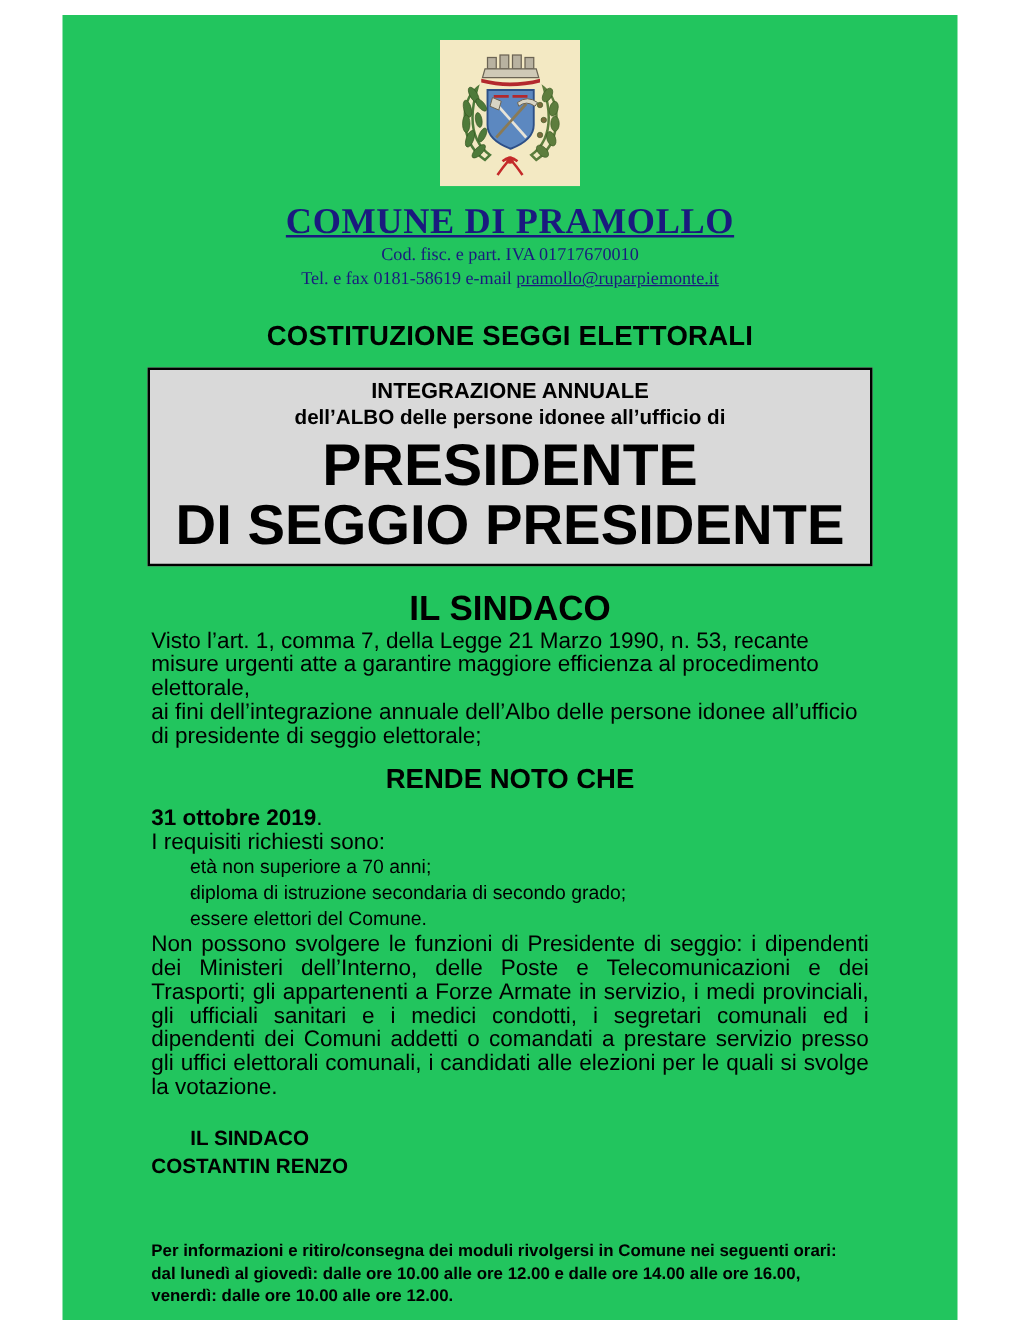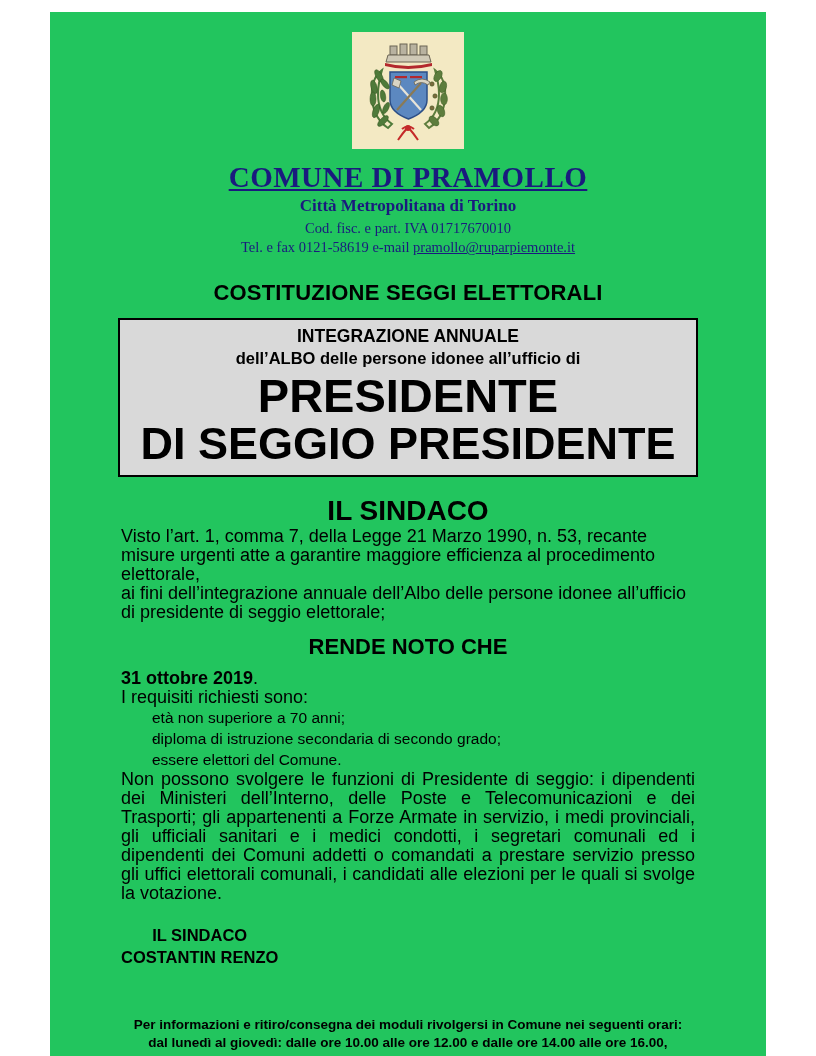--- a/index.html
+++ b/index.html
@@ -72,21 +72,21 @@
     margin-top: 21px;
   }
   .sig-place { font-size: 16px; line-height: 20px; }
   .sig-block {
     text-align: center; font-weight: bold; font-size: 16.5px;
     line-height: 22px; margin-right: 88px;
   }
   
   .footer {
     margin: 48px 71px 0 71px;
-    font-weight: bold; font-size: 13.5px; line-height: 18px; text-align: center;
+    font-weight: bold; font-size: 13.5px; line-height: 18px;
   }
 </style>
 </head>
 <body>
 
 <div class="page">
 
   <div class="header">
     <div class="crest-wrap">
       <svg width="112" height="117" viewBox="0 0 112 117">
@@ -144,23 +144,22 @@
         <g stroke="#c42a2a" stroke-width="2" fill="none">
           <path d="M50 97 Q56 92 62 97"></path>
           <path d="M56 95 Q50 102 46 108"></path>
           <path d="M56 95 Q62 102 66 108"></path>
           <circle cx="56" cy="96" r="2" fill="#c42a2a"></circle>
         </g>
       </svg>
     </div>
 
     <div class="muni-title">COMUNE DI PRAMOLLO</div>
-    <div class="muni-sub">Città Metropolitana di Torino</div>
     <div class="muni-fiscal">Cod. fisc. e part. IVA 01717670010</div>
-    <div class="muni-contact"><span>Tel. e fax 0121-58619 e-mail </span><span class="email-link">pramollo@ruparpiemonte.it</span></div>
+    <div class="muni-contact"><span>Tel. e fax 0181-58619 e-mail </span><span class="email-link">pramollo@ruparpiemonte.it</span></div>
   </div>
 
   <div class="doc-title">COSTITUZIONE SEGGI ELETTORALI</div>
 
   <div class="gray-box">
     <div class="box-line1">INTEGRAZIONE ANNUALE</div>
     <div class="box-line2">dell’ALBO delle persone idonee all’ufficio di</div>
     <div class="box-line3">PRESIDENTE</div>
     <div class="box-line4">DI SEGGIO PRESIDENTE</div>
   </div>

